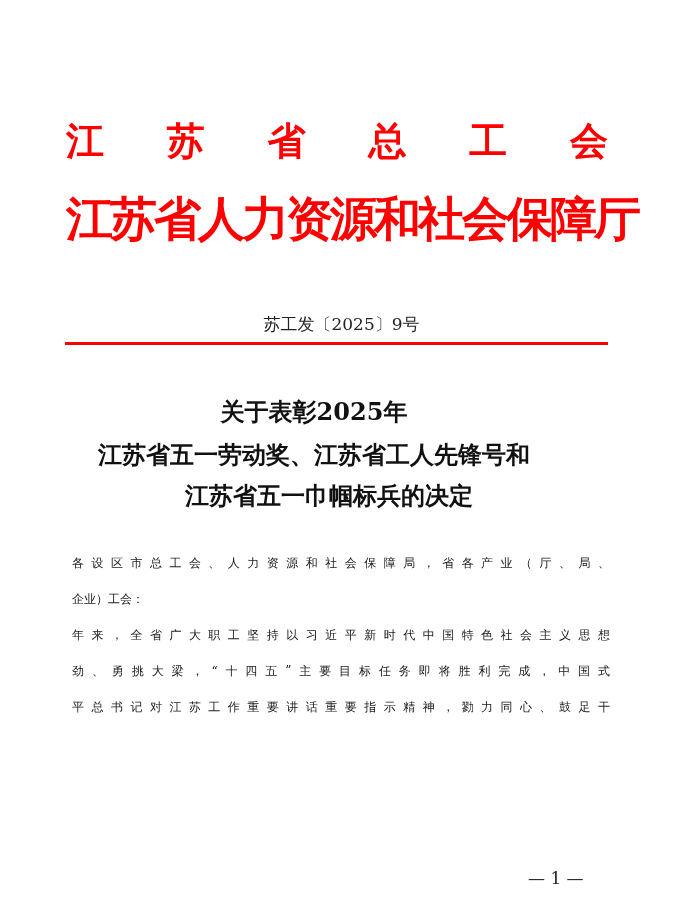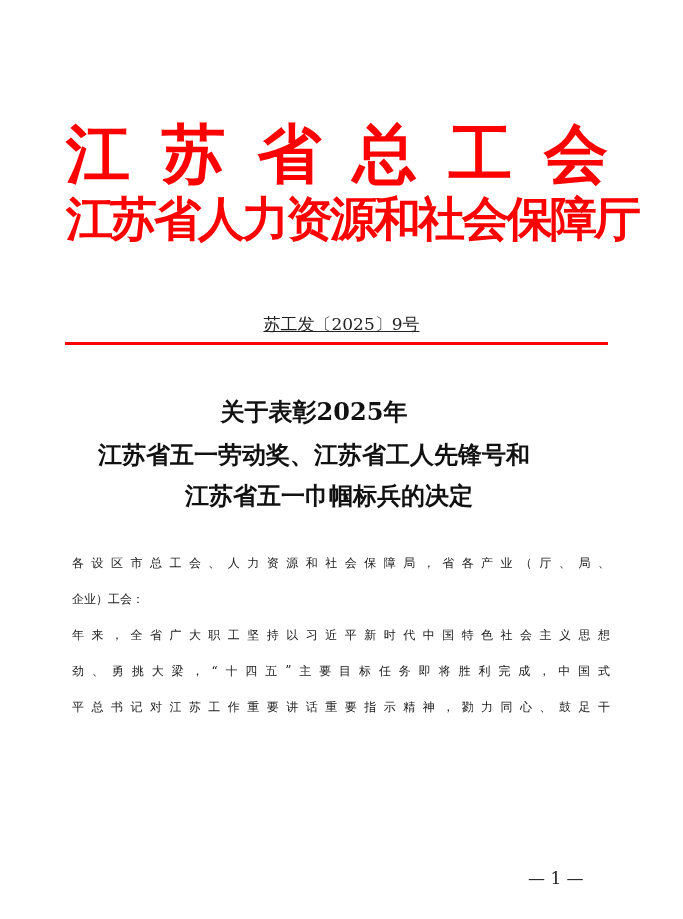--- a/index.html
+++ b/index.html
@@ -3,24 +3,24 @@
 <meta charset="utf-8">
 <style>
   html, body { margin: 0; padding: 0; background: #ffffff; }
   body { width: 683px; height: 919px; position: relative; overflow: hidden;
          font-family: "DejaVu Serif", "Liberation Serif", serif; color: #1a1a1a; }
   .header-line {
     position: absolute; left: 66px; width: 542px; text-align: justify;
     text-align-last: justify; color: #ff0000; font-family: "DejaVu Serif", serif;
     font-weight: bold; line-height: 1; white-space: nowrap;
   }
-  #h1 { top: 122px; font-size: 64px; height: 56px; }
+  #h1 { top: 122px; font-size: 38px; height: 56px; }
   #h2 { top: 196px; font-size: 47px; height: 60px; letter-spacing: -3px; font-family: Liberation Serif, serif; }
   .docnum { position: absolute; top: 313px; left: 0; width: 683px; text-align: center;
-            font-size: 17px; color: #222; text-decoration: underline; }
+            font-size: 17px; color: #222; }
   .redline { position: absolute; left: 65px; top: 342px; width: 543px; height: 3px; background: #ff0000; }
   .title { position: absolute; left: 0; width: 628px; text-align: center; font-weight: bold;
            font-size: 24px; color: #111; line-height: 1; }
   #t1 { top: 400px; }
   #t2 { top: 443px; }
   #t3 { top: 484px; margin-left: 15px; }
   .body { position: absolute; left: 72px; width: 538px; font-size: 12px; line-height: 36px; color: #1a1a1a; }
   .para-line { display: block; height: 36px; text-align: justify; text-align-last: justify; white-space: nowrap; }
   .para-line.last { text-align-last: left; }
   .indent { padding-left: 36px; }

